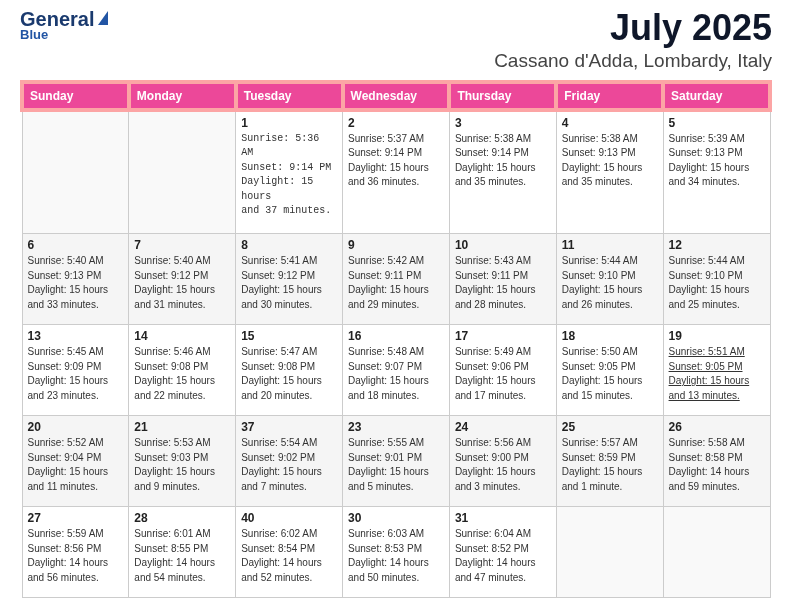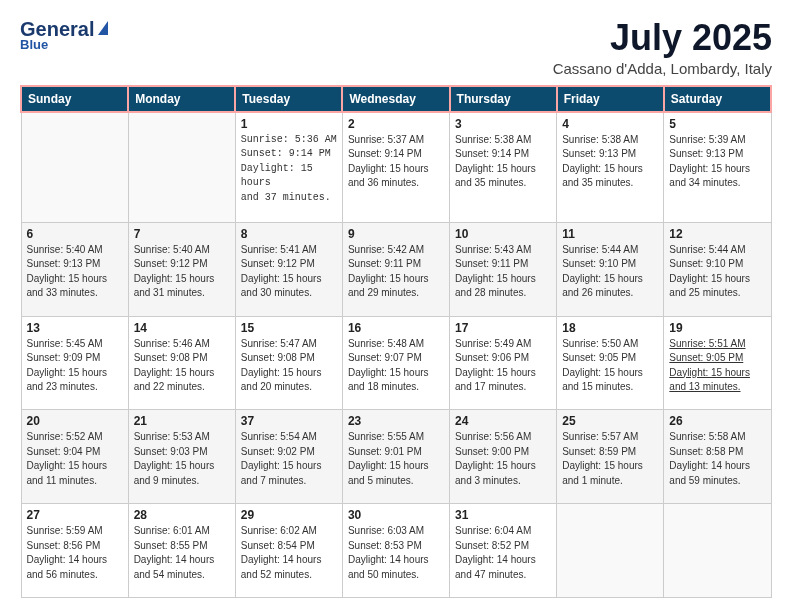--- a/index.html
+++ b/index.html
@@ -6,21 +6,21 @@
     body {
       font-family: Arial, sans-serif;
       background: #fff;
       width: 792px;
       height: 612px;
       overflow: hidden;
     }
     .page {
       width: 792px;
       height: 612px;
-      padding: 18px 20px 14px 20px;
+      padding: 8px 20px 14px 20px;
       display: flex;
       flex-direction: column;
     }
     .header {
       display: flex;
       justify-content: space-between;
       align-items: flex-start;
       margin-bottom: 8px;
     }
     .logo {
@@ -31,38 +31,38 @@
     .title-block {
       text-align: right;
     }
     .month-title {
       font-size: 36px;
       font-weight: bold;
       color: #0f172a;
       line-height: 1.1;
     }
     .location {
-      font-size: 15px;
+      font-size: 19px;
       color: #444;
       margin-top: 2px;
     }
     .calendar-table {
       width: 100%;
       border-collapse: collapse;
       flex: 1;
       table-layout: fixed;
     }
     .calendar-table thead tr th {
-      background: #0c4a6e;
+      background: #ec4899;
       color: #fff;
       font-size: 12px;
       font-weight: bold;
       padding: 5px 6px;
       text-align: left;
-      border: 2px solid #fca5a5;
+      border: 4px solid #fca5a5;
     }
     .calendar-table tbody tr td {
       border: 1px solid #ccc;
       vertical-align: top;
       padding: 4px 5px;
       font-size: 10px;
       color: #333;
       height: 82px;
       background: #fff;
     }
@@ -317,21 +317,21 @@
 and 56 minutes.</div>
           </td>
           <td>
             <span class="day-number">28</span>
             <div class="cell-content" style="white-space: pre-line;">Sunrise: 6:01 AM
 Sunset: 8:55 PM
 Daylight: 14 hours
 and 54 minutes.</div>
           </td>
           <td>
-            <span class="day-number">29</span>
+            <span class="day-number">40</span>
             <div class="cell-content" style="white-space: pre-line;">Sunrise: 6:02 AM
 Sunset: 8:54 PM
 Daylight: 14 hours
 and 52 minutes.</div>
           </td>
           <td>
             <span class="day-number">30</span>
             <div class="cell-content" style="white-space: pre-line;">Sunrise: 6:03 AM
 Sunset: 8:53 PM
 Daylight: 14 hours

